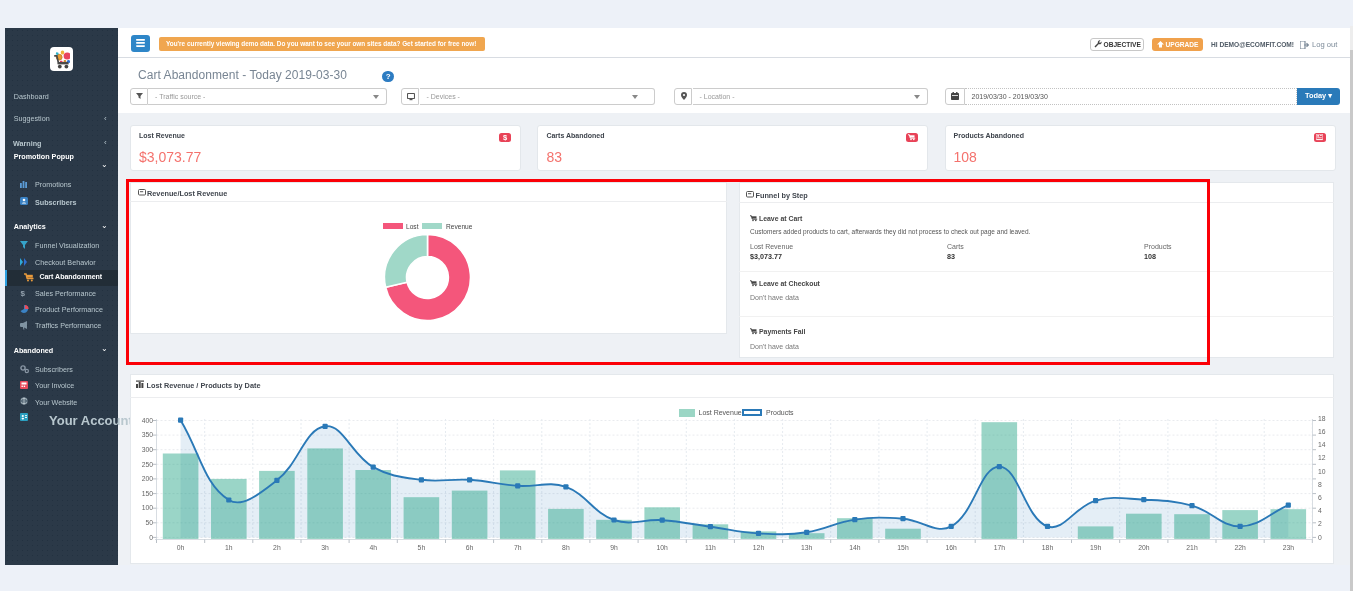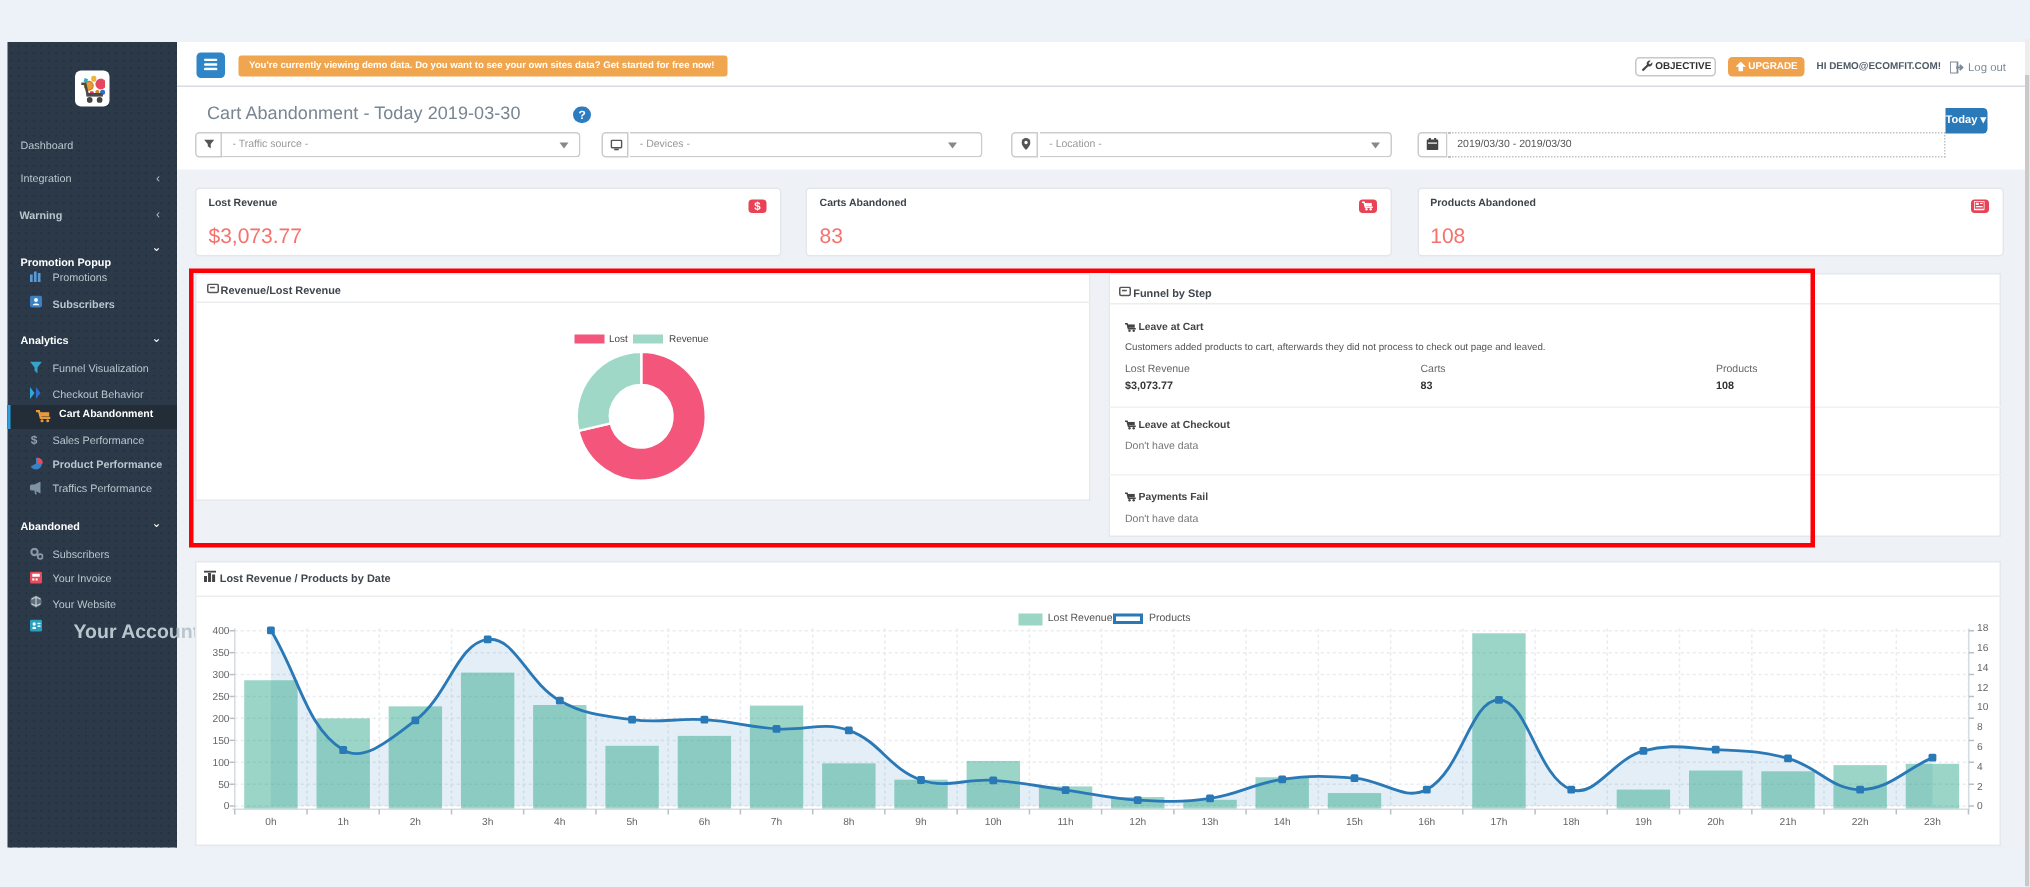--- a/index.html
+++ b/index.html
@@ -19,36 +19,36 @@
     <rect x="3" y="3.4" width="2.4" height="2.4" fill="#2ab0c5" transform="rotate(20 4.2 4.6)"></rect>
     <rect x="6.9" y="11.8" width="2.6" height="2.6" rx="0.6" fill="#e8365e"></rect>
     <rect x="10.6" y="11" width="2.6" height="3.4" rx="1" fill="#d08a2e"></rect>
     <circle cx="15.4" cy="12.6" r="1.7" fill="#2f6fd0"></circle>
     <path d="M1.2 6.8h2.6l1.6 7h9.6" fill="none" stroke="#4a4a4a" stroke-width="1.7"></path>
     <rect x="4.6" y="13.6" width="11" height="1.8" fill="#4a4a4a"></rect>
     <circle cx="6.8" cy="17.6" r="1.9" fill="#444"></circle>
     <circle cx="13.4" cy="17.6" r="1.9" fill="#444"></circle>
   </svg>
 <div class="abs" style="left:13.7px;top:91.5px;font-size:7.2px;color:#b8c7ce;font-weight:normal;white-space:nowrap">Dashboard</div>
-<div class="abs" style="left:13.7px;top:114px;font-size:7.2px;color:#b8c7ce;font-weight:normal;white-space:nowrap">Integration</div>
+<div class="abs" style="left:13.7px;top:114px;font-size:7.2px;color:#b8c7ce;font-weight:normal;white-space:nowrap">Suggestion</div>
 <div class="abs" style="left:104px;top:113.5px;font-size:8px;color:#b8c7ce">‹</div>
 <div class="abs" style="left:13px;top:138.5px;font-size:7.2px;color:#b8c7ce;font-weight:bold;white-space:nowrap">Warning</div>
 <div class="abs" style="left:104px;top:138px;font-size:8px;color:#b8c7ce">‹</div>
-<div class="abs" style="left:13.7px;top:170px;font-size:7.2px;color:#fff;font-weight:bold;white-space:nowrap">Promotion Popup</div>
+<div class="abs" style="left:13.7px;top:152px;font-size:7.2px;color:#fff;font-weight:bold;white-space:nowrap">Promotion Popup</div>
 <div class="abs" style="left:101px;top:160px;font-size:8px;color:#fff">⌄</div>
 <div class="abs" style="left:35px;top:180.3px;font-size:7.2px;color:#b8c7ce;font-weight:normal;white-space:nowrap">Promotions</div>
 <div class="abs" style="left:35px;top:197.5px;font-size:7.2px;color:#b8c7ce;font-weight:bold;white-space:nowrap">Subscribers</div>
 <div class="abs" style="left:13.7px;top:222px;font-size:7.2px;color:#fff;font-weight:bold;white-space:nowrap">Analytics</div>
 <div class="abs" style="left:101px;top:220.5px;font-size:8px;color:#fff">⌄</div>
 <div class="abs" style="left:35px;top:241.4px;font-size:7.2px;color:#b8c7ce;font-weight:normal;white-space:nowrap">Funnel Visualization</div>
 <div class="abs" style="left:35px;top:257.5px;font-size:7.2px;color:#b8c7ce;font-weight:normal;white-space:nowrap">Checkout Behavior</div>
 <div class="abs" style="left:5px;top:269.7px;width:112.5px;height:16px;background:#222d37;border-left:2.5px solid #2d9fe0"></div>
 <div class="abs" style="left:39.4px;top:273.4px;font-size:7px;color:#fff;font-weight:bold;white-space:nowrap">Cart Abandonment</div>
 <div class="abs" style="left:35px;top:289px;font-size:7.2px;color:#b8c7ce;font-weight:normal;white-space:nowrap">Sales Performance</div>
-<div class="abs" style="left:35px;top:304.9px;font-size:7.2px;color:#b8c7ce;font-weight:bold;white-space:nowrap">Product Performance</div>
+<div class="abs" style="left:35px;top:304.9px;font-size:7.2px;color:#b8c7ce;font-weight:normal;white-space:nowrap">Product Performance</div>
 <div class="abs" style="left:35px;top:320.5px;font-size:7.2px;color:#b8c7ce;font-weight:normal;white-space:nowrap">Traffics Performance</div>
 <div class="abs" style="left:13.7px;top:345.5px;font-size:7.2px;color:#fff;font-weight:bold;white-space:nowrap">Abandoned</div>
 <div class="abs" style="left:101px;top:344px;font-size:8px;color:#fff">⌄</div>
 <div class="abs" style="left:35px;top:365.1px;font-size:7.2px;color:#b8c7ce;font-weight:normal;white-space:nowrap">Subscribers</div>
 <div class="abs" style="left:35px;top:381.4px;font-size:7.2px;color:#b8c7ce;font-weight:normal;white-space:nowrap">Your Invoice</div>
 <div class="abs" style="left:35px;top:397.5px;font-size:7.2px;color:#b8c7ce;font-weight:normal;white-space:nowrap">Your Website</div>
 <div class="abs" style="left:49px;top:413.2px;font-size:13px;color:#b8c7ce;font-weight:bold;white-space:nowrap">Your Account</div>
 <svg style="position:absolute;left:19.5px;top:180px" width="8" height="9" viewBox="0 0 8 9">
     <rect x="0" y="3" width="1.8" height="5" fill="#5b9bd5"></rect>
     <rect x="2.6" y="1" width="1.8" height="7" fill="#5b9bd5"></rect>
@@ -152,21 +152,21 @@
   </svg>
 <div class="abs" style="left:945px;top:88px;width:19.5px;height:16.7px;background:#fff;border:1px solid #ccc;border-radius:3px 0 0 3px"></div>
 <svg style="position:absolute;left:950.5px;top:92px" width="8" height="9" viewBox="0 0 8 9">
     <rect x="0" y="1" width="8" height="7" rx="0.8" fill="#444"></rect>
     <rect x="1.5" y="0" width="1.4" height="2.4" fill="#444"></rect>
     <rect x="5.1" y="0" width="1.4" height="2.4" fill="#444"></rect>
     <rect x="1" y="3" width="6" height="0.8" fill="#fff"></rect>
   </svg>
 <div class="abs" style="left:964.5px;top:88px;width:332.5px;height:16.7px;background:#fff;border:1px dotted #c2c2c2;border-left:none"></div>
 <div class="abs" style="left:971.5px;top:92.7px;font-size:7px;color:#555">2019/03/30 - 2019/03/30</div>
-<div class="abs b" style="left:1297px;top:72px;width:28px;height:16.7px;background:#2a7ab9;border-radius:0 3px 3px 0;color:#fff;font-size:7.4px;line-height:16.7px">Today ▾</div>
+<div class="abs b" style="left:1297px;top:88px;width:43px;height:16.7px;background:#2a7ab9;border-radius:0 3px 3px 0;color:#fff;font-size:7.4px;text-align:center;line-height:16.7px">Today ▾</div>
 <div class="abs" style="left:130px;top:124.5px;width:391px;height:46.5px;background:#fff;border:1px solid #e3e7eb;border-radius:3px"></div>
 <div class="abs b" style="left:139px;top:131.5px;font-size:7px;color:#3d434b">Lost Revenue</div>
 <div class="abs" style="left:139px;top:149px;font-size:14px;color:#f4726d">$3,073.77</div>
 <div class="abs" style="left:499px;top:132.8px;width:12px;height:9.4px;background:#e84257;border-radius:2.5px"></div>
 <div class="abs b" style="left:502.9px;top:133.3px;font-size:7.6px;color:#fff">$</div>
 <div class="abs" style="left:537.4px;top:124.5px;width:391px;height:46.5px;background:#fff;border:1px solid #e3e7eb;border-radius:3px"></div>
 <div class="abs b" style="left:546.4px;top:131.5px;font-size:7px;color:#3d434b">Carts Abandoned</div>
 <div class="abs" style="left:546.4px;top:149px;font-size:14px;color:#f4726d">83</div>
 <div class="abs" style="left:906.4px;top:132.8px;width:12px;height:9.4px;background:#e84257;border-radius:2.5px"></div>
 <svg style="position:absolute;left:908.4px;top:134.2px" width="8" height="7" viewBox="0 0 8 7">

